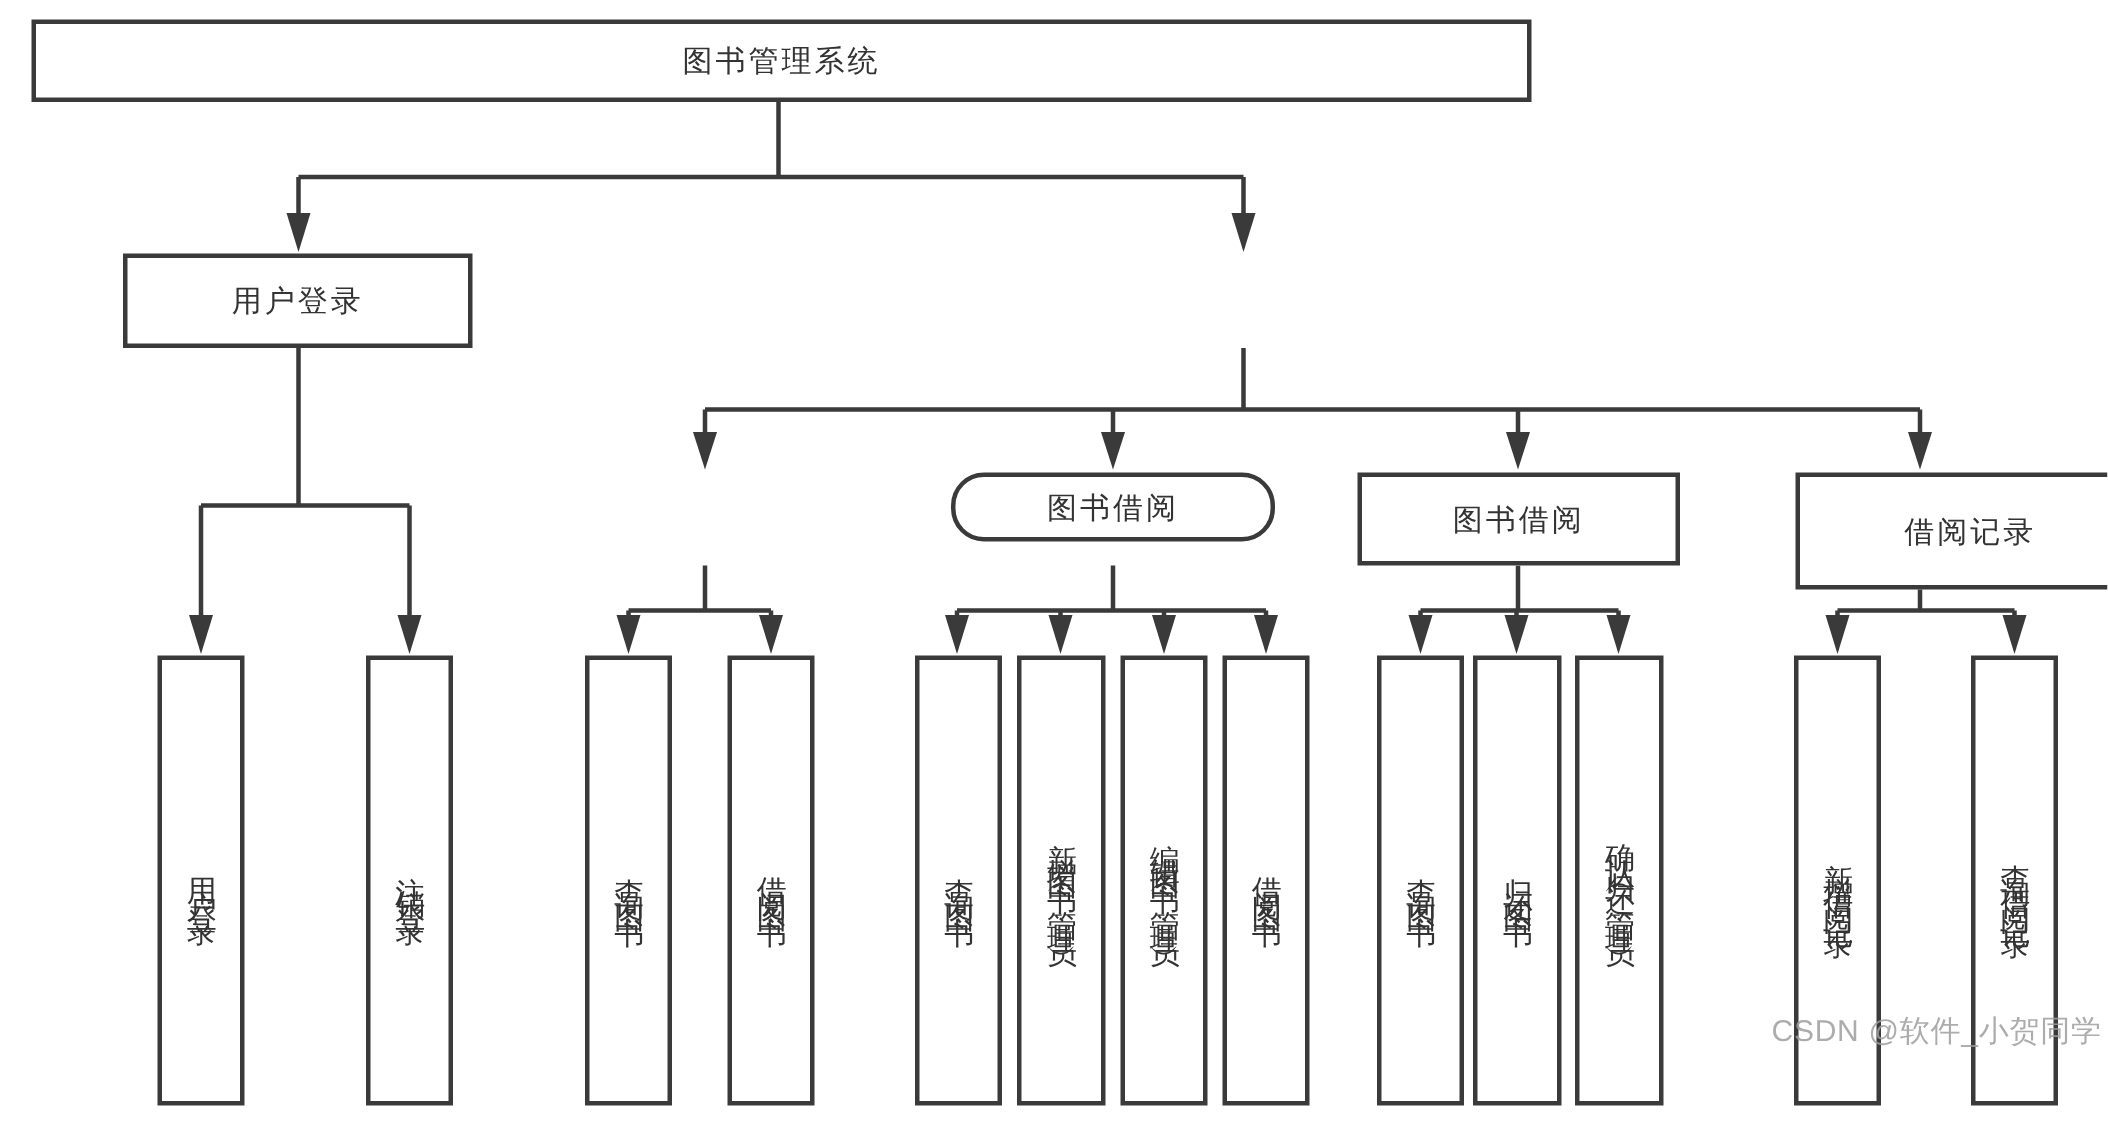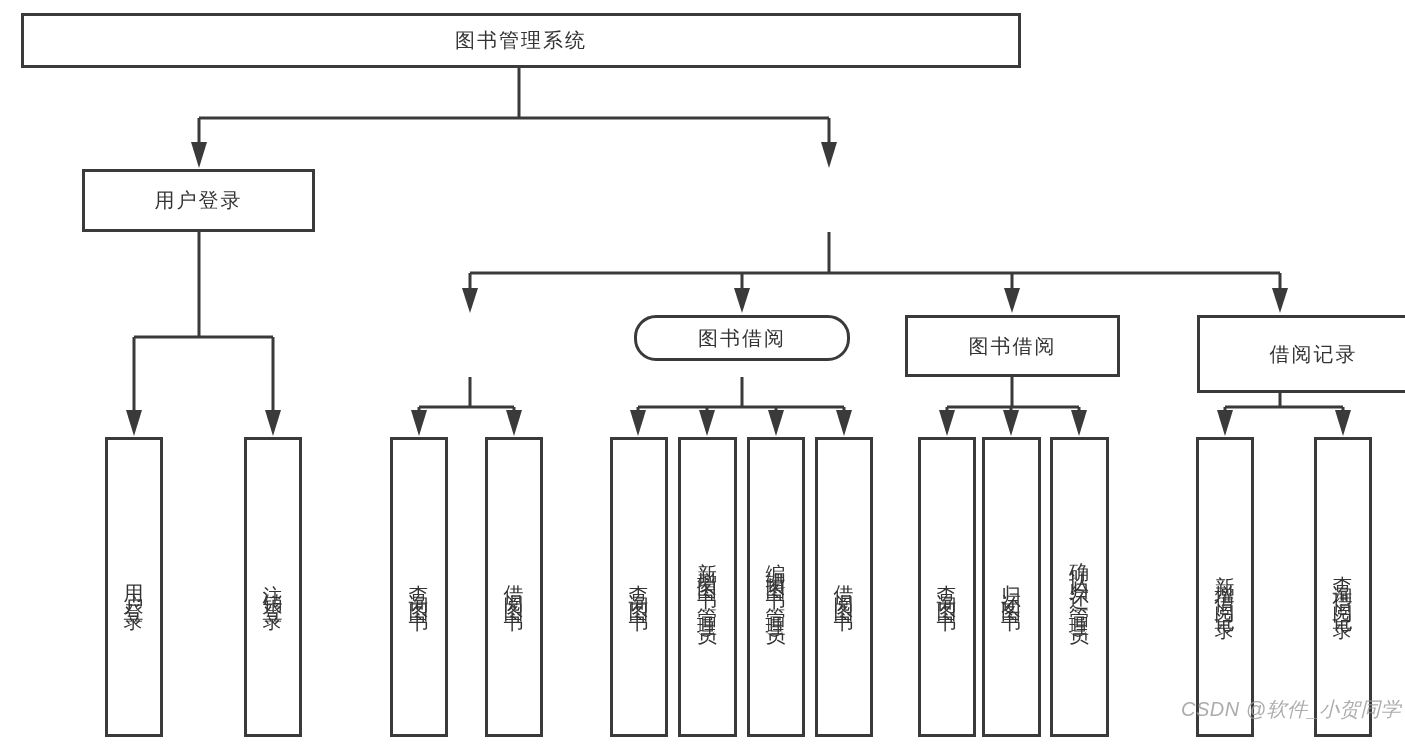--- a/index.html
+++ b/index.html
@@ -42,27 +42,26 @@
   .node-v {
     writing-mode: vertical-rl;
     text-orientation: mixed;
     letter-spacing: 9px;
     line-height: 1;
     font-size: 20px;
   }
   .watermark {
     position: absolute;
     left: 1181px;
-    top: 696px;
+    top: 674px;
     z-index: 5;
     font-size: 20px;
     color: rgba(158, 158, 158, 0.85);
     letter-spacing: 0.5px;
     white-space: nowrap;
-    font-style: italic;
   }
 </style>
 </head>
 <body>
 
 <div class="stage">
 
   <svg class="wires" viewBox="0 0 1405 747" xmlns="http://www.w3.org/2000/svg">
     <g stroke="#3a3a3a" stroke-width="3" fill="none">
 

